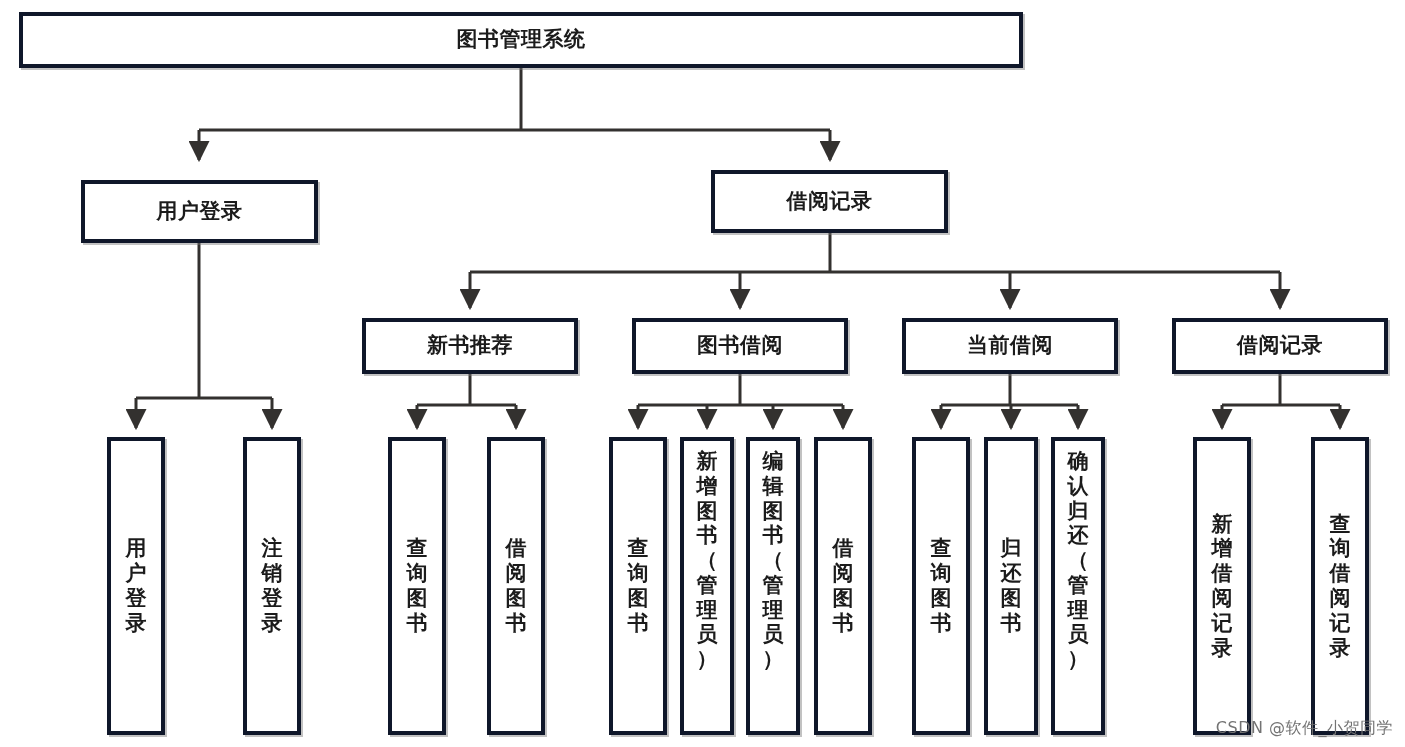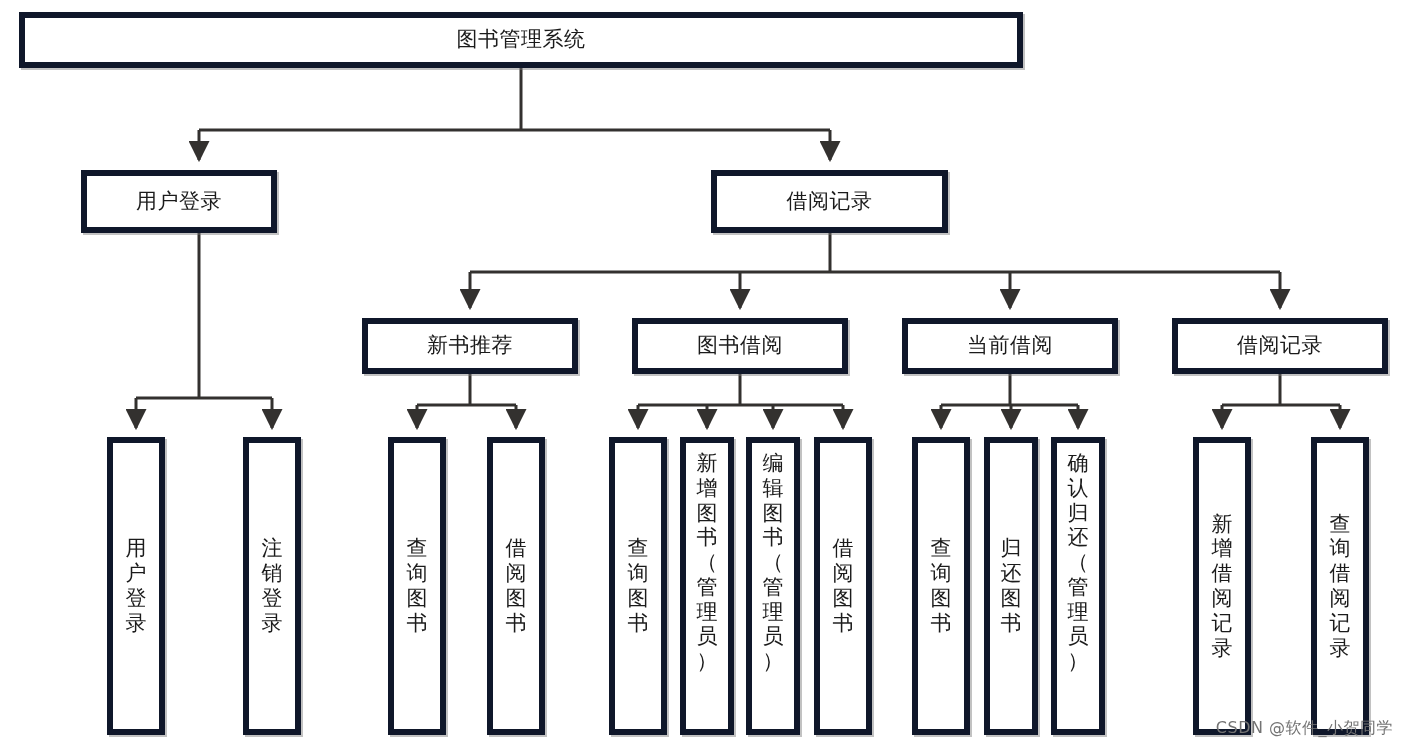--- a/index.html
+++ b/index.html
@@ -23,23 +23,24 @@
   svg.diagram-canvas {
     position: absolute;
     left: 0;
     top: 0;
     width: 1405px;
     height: 747px;
   }
   .node-box {
     position: absolute;
     background: #ffffff;
-    border: 6px solid #0f172a;
+    border: 4px solid #0f172a;
     box-sizing: border-box;
     box-shadow: 2px 2px 0 rgba(120,120,120,0.45);
+    font-weight: bold;
   }
   .node-label-h {
     position: absolute;
     left: 0; right: 0; top: 0; bottom: 0;
     display: flex;
     align-items: center;
     justify-content: center;
     font-size: 21px;
     color: #1b1b1b;
     letter-spacing: 0.5px;
@@ -128,21 +129,21 @@
       <path d="M 1222 405 L 1340 405"></path>
       <path d="M 1222 405 L 1222 428" marker-end="url(#arrow)"></path>
       <path d="M 1340 405 L 1340 428" marker-end="url(#arrow)"></path>
     </g>
   </svg>
 
   <div id="node-layer">
       <div class="node-box" style="left: 19px; top: 12px; width: 1004px; height: 56px;">
         <div class="node-label-h">图书管理系统</div>
       </div>
-      <div class="node-box" style="left: 81px; top: 170px; width: 196px; height: 63px;">
+      <div class="node-box" style="left: 81px; top: 180px; width: 237px; height: 63px;">
         <div class="node-label-h">用户登录</div>
       </div>
       <div class="node-box" style="left: 711px; top: 170px; width: 237px; height: 63px;">
         <div class="node-label-h">借阅记录</div>
       </div>
       <div class="node-box" style="left: 362px; top: 318px; width: 216px; height: 56px; padding-left: 12px;">
         <div class="node-label-h">新书推荐</div>
       </div>
       <div class="node-box" style="left: 632px; top: 318px; width: 216px; height: 56px;">
         <div class="node-label-h">图书借阅</div>

